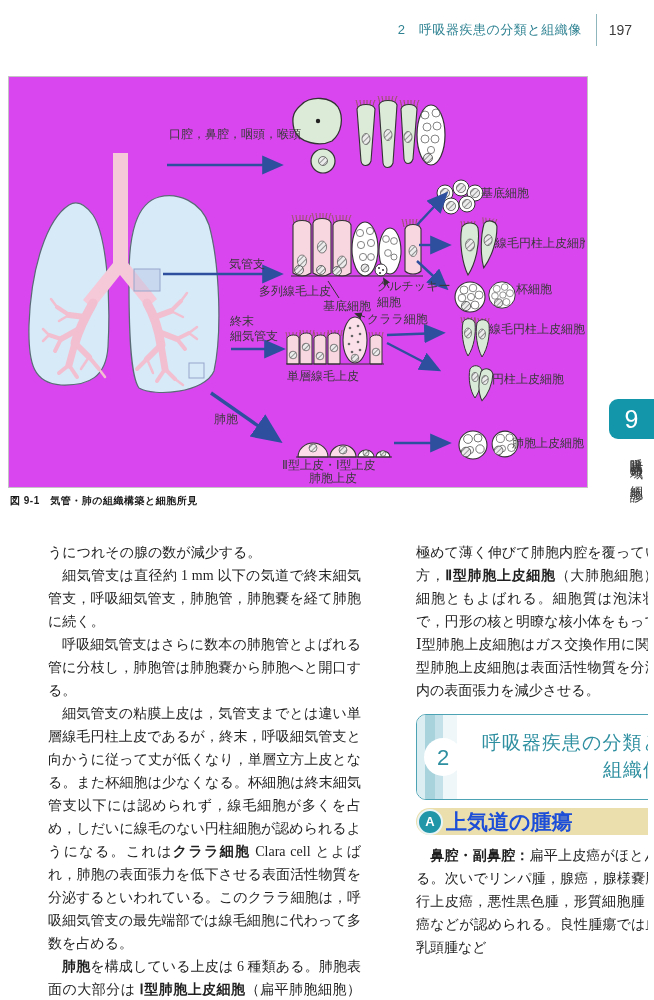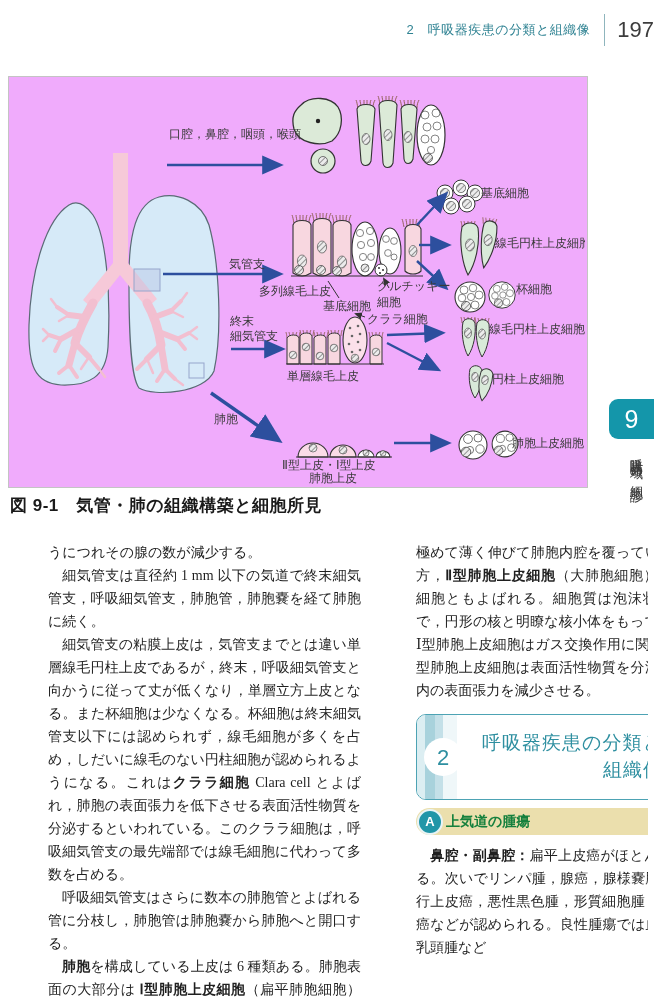--- a/index.html
+++ b/index.html
@@ -5,32 +5,33 @@
   html,body{margin:0;padding:0;}
   body{
     width:654px;height:1000px;position:relative;background:#ffffff;
     overflow:hidden;
     font-family:"Liberation Sans","DejaVu Sans",sans-serif;
   }
   
   .header{
     position:absolute;top:14px;left:0;right:0;
     display:flex;justify-content:flex-end;align-items:center;
+    padding-right:22px;
   }
   .header .sec{font-size:13px;color:#2e8292;letter-spacing:.5px;margin-right:14px;}
   .header .rule{width:1px;height:32px;background:#8fb5bd;margin-right:12px;}
-  .header .pno{font-size:22px;color:#3c3c3c;}
+  .header .pno{font-size:14px;color:#3c3c3c;}
   
   .figure-box{
     position:absolute;left:8px;top:76px;width:578px;height:410px;
-    border:1px solid #c4c4c4;background:#f0abfc;
+    border:1px solid #c4c4c4;background:#d946ef;
   }
   .fig-caption{
     position:absolute;left:10px;top:494px;
-    font-size:17px;font-weight:bold;color:#1a1a1a;letter-spacing:.5px;
+    font-size:10px;font-weight:bold;color:#1a1a1a;letter-spacing:.5px;
   }
   svg text.fl{font-family:"Liberation Sans","DejaVu Sans",sans-serif;font-size:12px;fill:#3a3a3a;}
   
   .side-tab{
     position:absolute;right:0;top:399px;width:45px;height:40px;
     background:#1496aa;border-radius:9px 0 0 9px;
     color:#fff;font-size:25px;display:flex;align-items:center;justify-content:center;
   }
   .side-tab-label{
     position:absolute;top:448px;right:9px;
@@ -77,21 +78,21 @@
   }
   .subsection .badge{
     position:absolute;left:1px;top:50%;transform:translateY(-50%);
     width:22px;height:22px;border-radius:50%;background:#2196a8;border:2px solid #e9f4f6;
     color:#fff;font-size:13px;font-weight:bold;
     display:flex;align-items:center;justify-content:center;
     font-family:"Liberation Sans","DejaVu Sans",sans-serif;
   }
   .subsection .stitle{
     font-family:"Liberation Sans","DejaVu Sans",sans-serif;
-    font-size:14px;font-weight:bold;color:#15803d;text-align:left;
+    font-size:21px;font-weight:bold;color:#1d4ed8;text-align:left;
   }
 </style>
 </head>
 <body>
 
 <div class="header">
   <span class="sec">2　呼吸器疾患の分類と組織像</span>
   <span class="rule"></span>
   <span class="pno">197</span>
 </div>
@@ -367,22 +368,22 @@
 
 <div class="side-tab">
   <span>9</span>
 </div>
 <div class="side-tab-label">呼吸器領域の細胞診</div>
 
 <div class="columns">
   <div class="col col-left">
     <p><span>うにつれその腺の数が減少する。</span></p>
     <p><span>　細気管支は直径約 1 mm 以下の気道で終末細気管支，呼吸細気管支，肺胞管，肺胞嚢を経て肺胞に続く。</span></p>
+    <p><span>　呼吸細気管支はさらに数本の肺胞管とよばれる管に分枝し，肺胞管は肺胞嚢から肺胞へと開口する。</span></p>
     <p><span>　細気管支の粘膜上皮は，気管支までとは違い単層線毛円柱上皮であるが，終末，呼吸細気管支と向かうに従って丈が低くなり，単層立方上皮となる。また杯細胞は少なくなる。杯細胞は終末細気管支以下には認められず，線毛細胞が多くを占め，しだいに線毛のない円柱細胞が認められるようになる。これは</span><b>クララ細胞</b><span> Clara cell とよばれ，肺胞の表面張力を低下させる表面活性物質を分泌するといわれている。このクララ細胞は，呼吸細気管支の最先端部では線毛細胞に代わって多数を占める。</span></p>
-    <p><span>　呼吸細気管支はさらに数本の肺胞管とよばれる管に分枝し，肺胞管は肺胞嚢から肺胞へと開口する。</span></p>
     <p><span>　</span><b>肺胞</b><span>を構成している上皮は 6 種類ある。肺胞表面の大部分は </span><b>Ⅰ型肺胞上皮細胞</b><span>（扁平肺胞細胞）とよばれ，小型で扁平な細胞で細胞質が</span></p>
   </div>
   <div class="col col-right">
     <p><span>極めて薄く伸びて肺胞内腔を覆っている。他方，</span><b>Ⅱ型肺胞上皮細胞</b><span>（大肺胞細胞）は分泌細胞ともよばれる。細胞質は泡沫状，大型で，円形の核と明瞭な核小体をもっている。Ⅰ型肺胞上皮細胞はガス交換作用に関与し，Ⅱ型肺胞上皮細胞は表面活性物質を分泌し肺胞内の表面張力を減少させる。</span></p>
 
     <div class="section-box">
       <div class="stripe"></div>
       <div class="num">2</div>
       <div class="title">呼吸器疾患の分類と組織像</div>
     </div>

